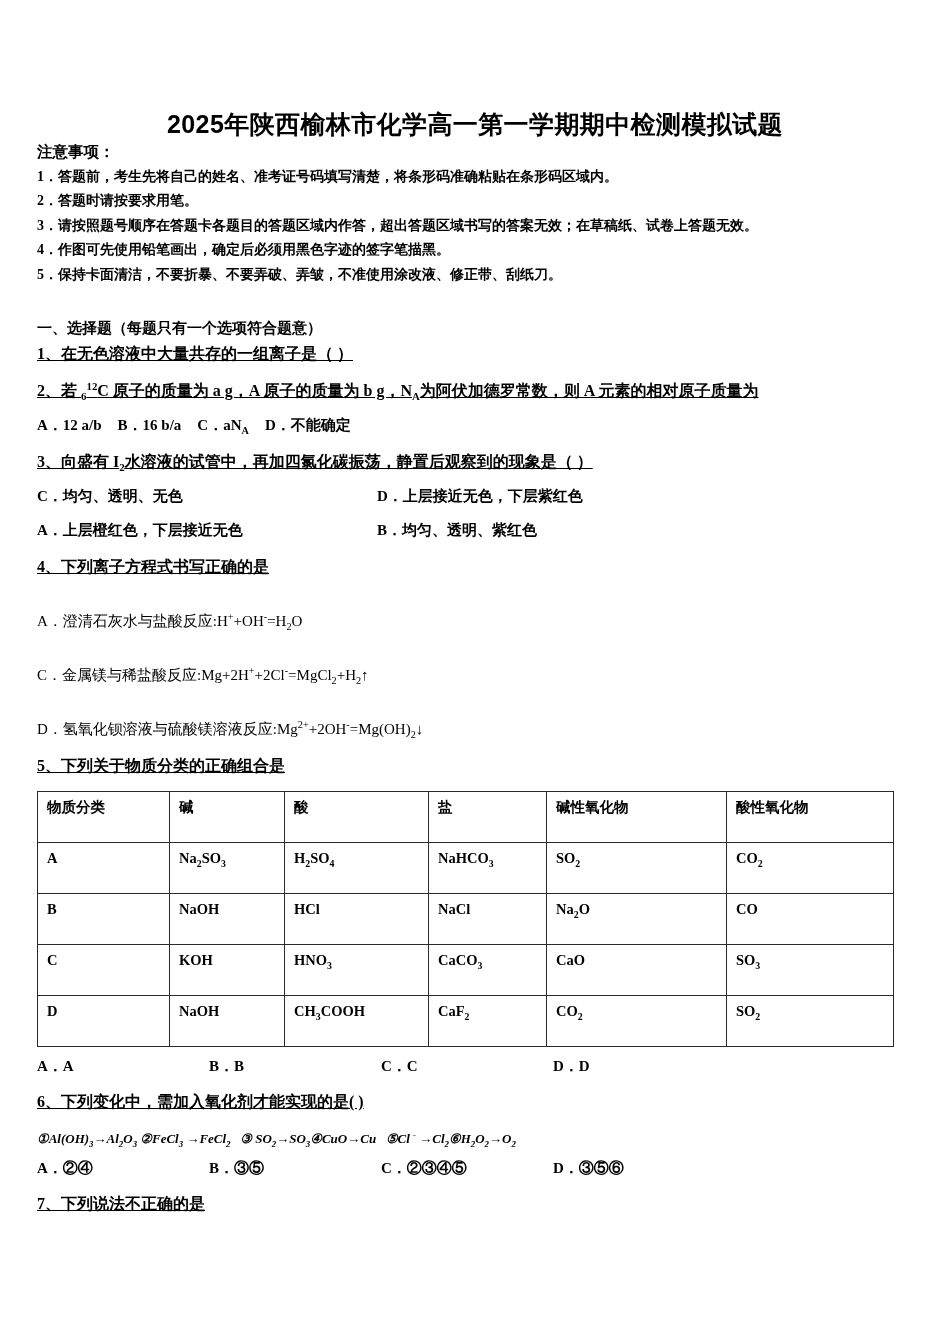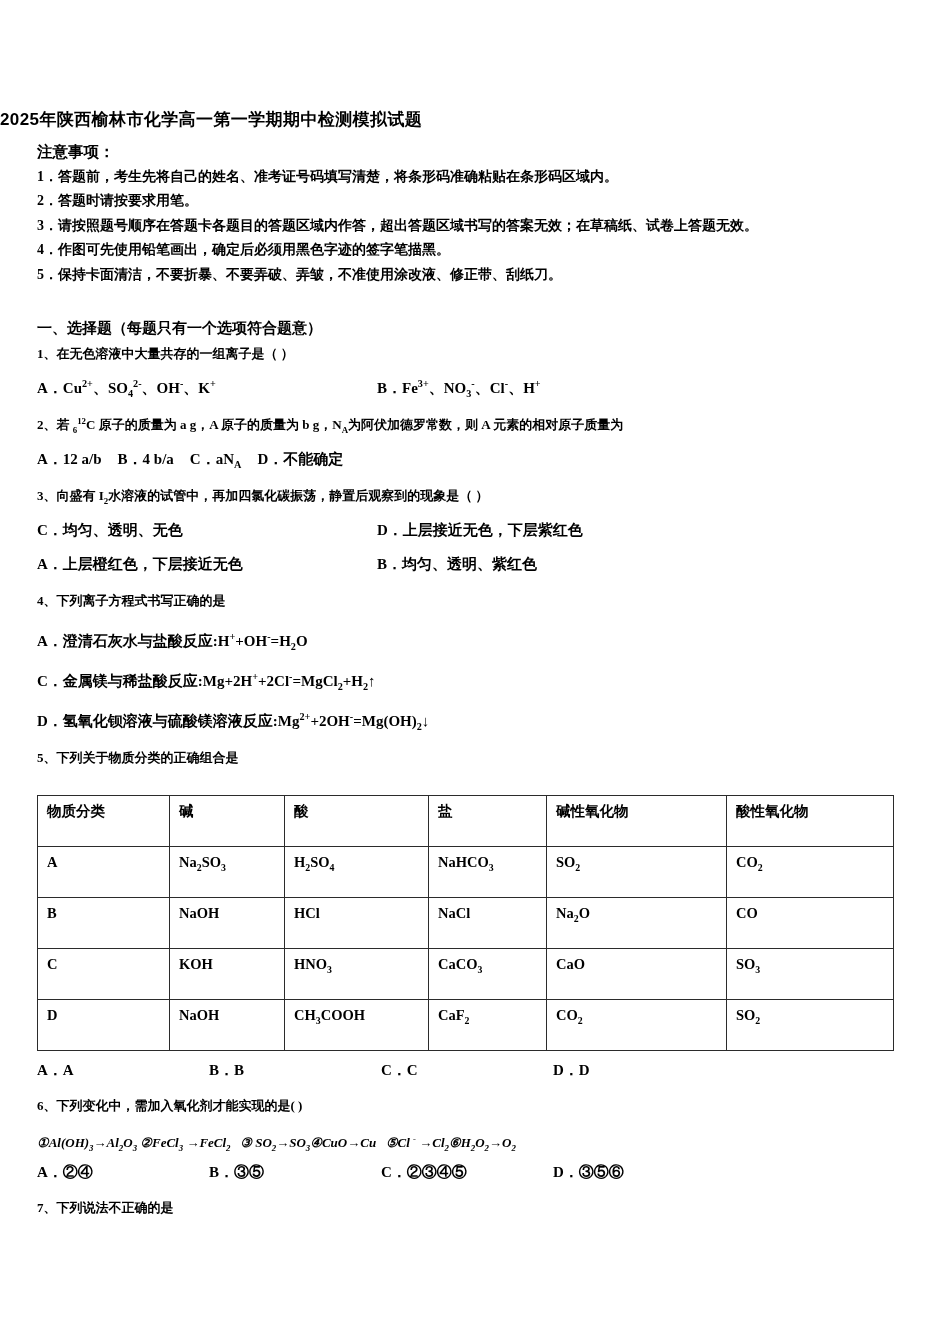--- a/index.html
+++ b/index.html
@@ -22,21 +22,22 @@
     padding: 0;
     box-sizing: border-box;
   }
 
   
   .doc-title {
     position: absolute;
     left: 0;
     right: 0;
     top: 108px;
-    font-size: 17px;
+    text-align: center;
+    font-size: 25px;
     font-weight: bold;
     letter-spacing: 0.4px;
     font-family: "Liberation Sans", "DejaVu Sans", sans-serif;
   }
 
   
   .content {
     position: absolute;
     left: 37px;
     top: 140px;
@@ -62,45 +63,46 @@
   }
 
   .section-head {
     font-size: 15px;
     font-weight: bold;
     line-height: 23px;
     margin-top: 30px;
   }
 
   .q-stem {
-    font-size: 13px;
+    font-size: 16px;
     font-weight: bold;
     line-height: 23px;
     margin-top: 2px;
+    text-decoration: underline;
   }
   .q-stem.spaced { margin-top: 14px; }
 
   .opt-row {
     display: flex;
     margin-top: 13px;
     font-size: 15px;
     font-weight: bold;
     line-height: 21px;
   }
   .opt-row .opt {
     flex: 0 0 auto;
   }
   .opt-row .opt.half { width: 340px; }
   .opt-row.inline .opt { width: auto; margin-right: 16px; }
 
   .opt-block {
     font-size: 15px;
-    font-weight: bold;
+    font-weight: normal;
     line-height: 21px;
-    margin-top: 19px;
+    margin-top: 33px;
   }
 
   .formula-line {
     font-size: 13px;
     font-weight: bold;
     line-height: 21px;
     margin-top: 15px;
     font-style: italic;
   }
 
@@ -108,21 +110,21 @@
     font-size: 0.68em;
     line-height: 0;
   }
   sup { vertical-align: super; }
   sub { vertical-align: sub; }
 
   
   .cls-table {
     border-collapse: collapse;
     width: 856px;
-    margin-top: 26px;
+    margin-top: 14px;
     table-layout: fixed;
     font-family: Liberation Serif, serif;
   }
   .cls-table td {
     border: 1px solid #2b2b2b;
     height: 38px;
     padding: 6px 0 6px 9px;
     font-size: 14.5px;
     font-weight: bold;
     vertical-align: top;
@@ -157,29 +159,25 @@
       <li>1．答题前，考生先将自己的姓名、准考证号码填写清楚，将条形码准确粘贴在条形码区域内。</li>
       <li>2．答题时请按要求用笔。</li>
       <li>3．请按照题号顺序在答题卡各题目的答题区域内作答，超出答题区域书写的答案无效；在草稿纸、试卷上答题无效。</li>
       <li>4．作图可先使用铅笔画出，确定后必须用黑色字迹的签字笔描黑。</li>
       <li>5．保持卡面清洁，不要折暴、不要弄破、弄皱，不准使用涂改液、修正带、刮纸刀。</li>
     </ul>
 
     <div class="section-head">一、选择题（每题只有一个选项符合题意）</div>
 
     <div class="q-stem">1、在无色溶液中大量共存的一组离子是（    ）</div>
-    <div class="opt-row">
-      <div class="opt half">A．Cu<sup>2+</sup>、SO<sub>4</sub><sup>2-</sup>、OH<sup>-</sup>、K<sup>+</sup></div>
-      <div class="opt">B．Fe<sup>3+</sup>、NO<sub>3</sub><sup>-</sup>、Cl<sup>-</sup>、H<sup>+</sup></div>
-    </div>
 
     <div class="q-stem spaced">2、若 <sub>6</sub><sup>12</sup>C 原子的质量为 a g，A 原子的质量为 b g，N<sub>A</sub>为阿伏加德罗常数，则 A 元素的相对原子质量为</div>
     <div class="opt-row inline">
       <div class="opt">A．12 a/b</div>
-      <div class="opt">B．4 b/a</div>
+      <div class="opt">B．16 b/a</div>
       <div class="opt">C．aN<sub>A</sub></div>
       <div class="opt">D．不能确定</div>
     </div>
 
     <div class="q-stem spaced">3、向盛有 I<sub>2</sub>水溶液的试管中，再加四氯化碳振荡，静置后观察到的现象是（      ）</div>
     <div class="opt-row">
       <div class="opt half">C．均匀、透明、无色</div>
       <div class="opt">D．上层接近无色，下层紫红色</div>
     </div>
     <div class="opt-row">

